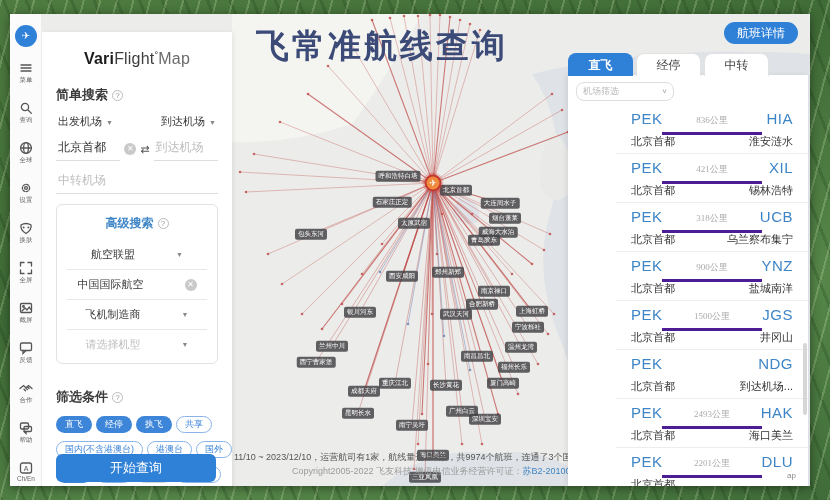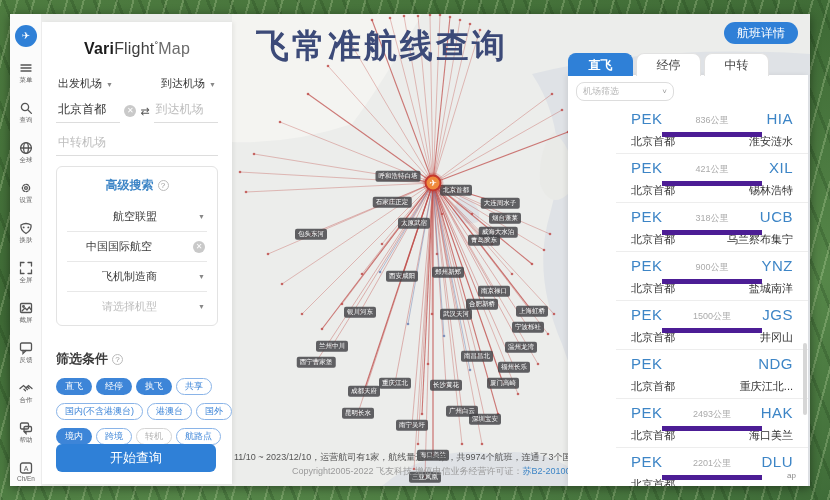--- a/index.html
+++ b/index.html
@@ -14,40 +14,40 @@
 
   
   .iconbar { position:absolute; left:0; top:0; width:32px; height:472px; background:#fbfbfb; border-right:1px solid #ececec; z-index:6; }
   .avatar { position:absolute; left:5px; top:11px; width:22px; height:22px; border-radius:50%; background:#2f80d7; color:#fff; font-size:10px; text-align:center; line-height:22px; }
   .ib-list { position:absolute; top:44px; left:0; width:32px; }
   .ib-item { height:37px; text-align:center; color:#555; cursor:pointer; }
   .ib-item svg { display:block; margin:3px auto 0; }
   .ib-label { font-size:7px; color:#666; display:block; transform:scale(.92); white-space:nowrap; }
 
   
-  .search-panel { position:absolute; left:32px; top:8px; width:190px; height:462px; background:#fff; z-index:5; box-shadow:2px 0 4px rgba(0,0,0,.06); padding:12px 14px; }
+  .search-panel { position:absolute; left:32px; top:18px; width:190px; height:462px; background:#fff; z-index:5; box-shadow:2px 0 4px rgba(0,0,0,.06); padding:12px 14px; }
   .logo { font-size:16px; letter-spacing:.2px; text-align:center; margin:6px 0 18px; }
   .logo .p1 { font-weight:700; color:#1c1c1c; }
   .logo .p2 { font-weight:400; color:#3d3d3d; }
   .logo .deg { font-size:9px; vertical-align:super; color:#1c1c1c; }
   .logo .p3 { font-weight:500; color:#6b6b6b; }
   .sec-title { font-size:13px; color:#3b3b3b; font-weight:700; margin-bottom:10px; }
   .qmark { display:inline-block; width:11px; height:11px; border:1px solid #bbb; border-radius:50%; color:#999; font-size:8px; line-height:10px; text-align:center; font-weight:400; margin-left:4px; vertical-align:1px; }
   .sel-row { display:flex; justify-content:space-between; font-size:11px; color:#3a3a3a; margin:0 2px 8px; }
   .sel-row .chev { font-size:7px; color:#888; margin-left:4px; }
   .inp-row { display:flex; align-items:center; margin-bottom:9px; }
   .inp { border-bottom:1px solid #ddd; font-size:12px; color:#333; padding:2px 2px 4px; }
   .inp.half { width:85px; }
   .inp.full { width:100%; }
   .placeholder { color:#bdbdbd; }
   .clear-ic { width:12px; height:12px; border-radius:50%; background:#c9c9c9; color:#fff; font-size:8px; line-height:12px; text-align:center; margin:0 4px; flex:0 0 auto; }
   .swap-ic { color:#555; font-size:11px; margin-right:4px; flex:0 0 auto; }
   .adv-box { border:1px solid #e3e3e3; border-radius:6px; padding:10px 10px 4px; margin:10px 0 24px; }
   .adv-title { text-align:center; color:#3d85c6; font-size:12px; font-weight:700; margin-bottom:8px; }
-  .adv-field { display:flex; justify-content:flex-end; align-items:center; border-bottom:1px solid #e8e8e8; font-size:11px; color:#3a3a3a; padding:7px 2px;gap:41px; }
+  .adv-field { display:flex; justify-content:center; align-items:center; border-bottom:1px solid #e8e8e8; font-size:11px; color:#3a3a3a; padding:7px 2px;gap:41px; }
   .adv-field .chev { font-size:7px; color:#888; }
   .chip-row { display:flex; gap:4px; margin-bottom:8px; }
   .chip { font-size:9px; height:17px; line-height:15px; padding:0 8px; border-radius:9px; white-space:nowrap; border:1px solid transparent; cursor:pointer; }
   .chip.active { background:#3d85d8; color:#fff; }
   .chip.outline { background:#fff; border-color:#8ab4e8; color:#3d85d8; }
   .chip.disabled { background:#fff; border-color:#d4d4d4; color:#b5b5b5; }
   .submit-btn { position:absolute; left:14px; right:16px; bottom:12px; height:28px; background:#2f80d7; border:none; border-radius:6px; color:#fff; font-size:13px; cursor:pointer; font-family:inherit; }
 
   
   .map { position:absolute; left:222px; top:0; width:578px; height:472px; background:#ecedeb; overflow:hidden; }
@@ -65,21 +65,21 @@
 
   
   .tabs { position:absolute; left:558px; top:39px; display:flex; z-index:7; }
   .tab { width:65px; height:23px; line-height:22px; text-align:center; background:#fff; border:1px solid #e2e2e2; border-bottom:none; border-radius:8px 8px 0 0; font-size:12px; color:#444; margin-right:3px; cursor:pointer; }
   .tab.active { background:#2f80d7; border-color:#2f80d7; color:#fff; font-weight:700; }
   .results-panel { position:absolute; left:558px; top:61px; width:240px; height:411px; background:#fff; z-index:6; box-shadow:-2px 0 5px rgba(0,0,0,.08); overflow:hidden; }
   .filter-select { margin:7px 0 4px 8px; width:98px; height:19px; border:1px solid #ddd; border-radius:8px; font-size:9px; color:#b8b8b8; display:flex; align-items:center; justify-content:space-between; padding:0 6px; cursor:pointer; }
   .route-row { position:relative; height:49px; border-bottom:1px solid #ededed; padding:5px 15px 0; cursor:pointer;margin-left:48px; }
   .code-line { display:flex; justify-content:space-between; align-items:baseline; }
   .code { font-size:15px; color:#3d85c6; letter-spacing:.5px; }
-  .distance { position:absolute; left:50%; top:9px; transform:translateX(-50%); width:100px; text-align:center; font-size:9px; color:#aaa; border-bottom:5px solid #4c1d95; padding-bottom:5px; }
+  .distance { position:absolute; left:50%; top:9px; transform:translateX(-50%); width:100px; text-align:center; font-size:9px; color:#aaa; border-bottom:3px solid #4c1d95; padding-bottom:5px;font-family:Liberation Serif, serif; }
   .city-line { display:flex; justify-content:space-between; font-size:11px; color:#333; margin-top:7px; }
   .scroll-thumb { position:absolute; right:1px; top:268px; width:4px; height:72px; border-radius:2px; background:#d6d6d6; }
 </style>
 </head>
 <body>
 
 <div class="app">
 
   <div class="map">
     <svg class="geo" width="578" height="472" viewBox="0 0 578 472">
@@ -347,20 +347,21 @@
               <rect x="1.5" y="2" width="11" height="10" rx="2"></rect>
               <text x="7" y="9.6" font-size="7" fill="#555" stroke="none" text-anchor="middle">A</text>
             </svg></span><span class="ib-label">Ch/En</span></div>
       </div>
   </div>
 
   <div class="search-panel">
     <div class="logo">
       <span class="p1">Vari</span><span class="p2">Flight</span><span class="deg">°</span><span class="p3">Map</span>
     </div>
+    <div class="sec-title"><span>简单搜索</span><span class="qmark">?</span></div>
     <div class="sel-row">
       <span><span>出发机场</span><span class="chev">▼</span></span>
       <span><span>到达机场</span><span class="chev">▼</span></span>
     </div>
     <div class="inp-row">
       <div class="inp half">北京首都</div>
       <span class="clear-ic">✕</span>
       <span class="swap-ic">⇄</span>
       <div class="inp half placeholder">到达机场</div>
     </div>
@@ -477,21 +478,21 @@
             <span>井冈山</span>
           </div>
         </div>
         <div class="route-row">
           <div class="code-line">
             <span class="code">PEK</span>
             <span class="code">NDG</span>
           </div>
           <div class="city-line">
             <span>北京首都</span>
-            <span>重庆江北...</span>
+            <span>到达机场...</span>
           </div>
         </div>
         <div class="route-row">
           <div class="code-line">
             <span class="code">PEK</span>
             <span class="code">HAK</span>
           </div>
           <div class="distance">2493公里</div>
           <div class="city-line">
             <span>北京首都</span>

